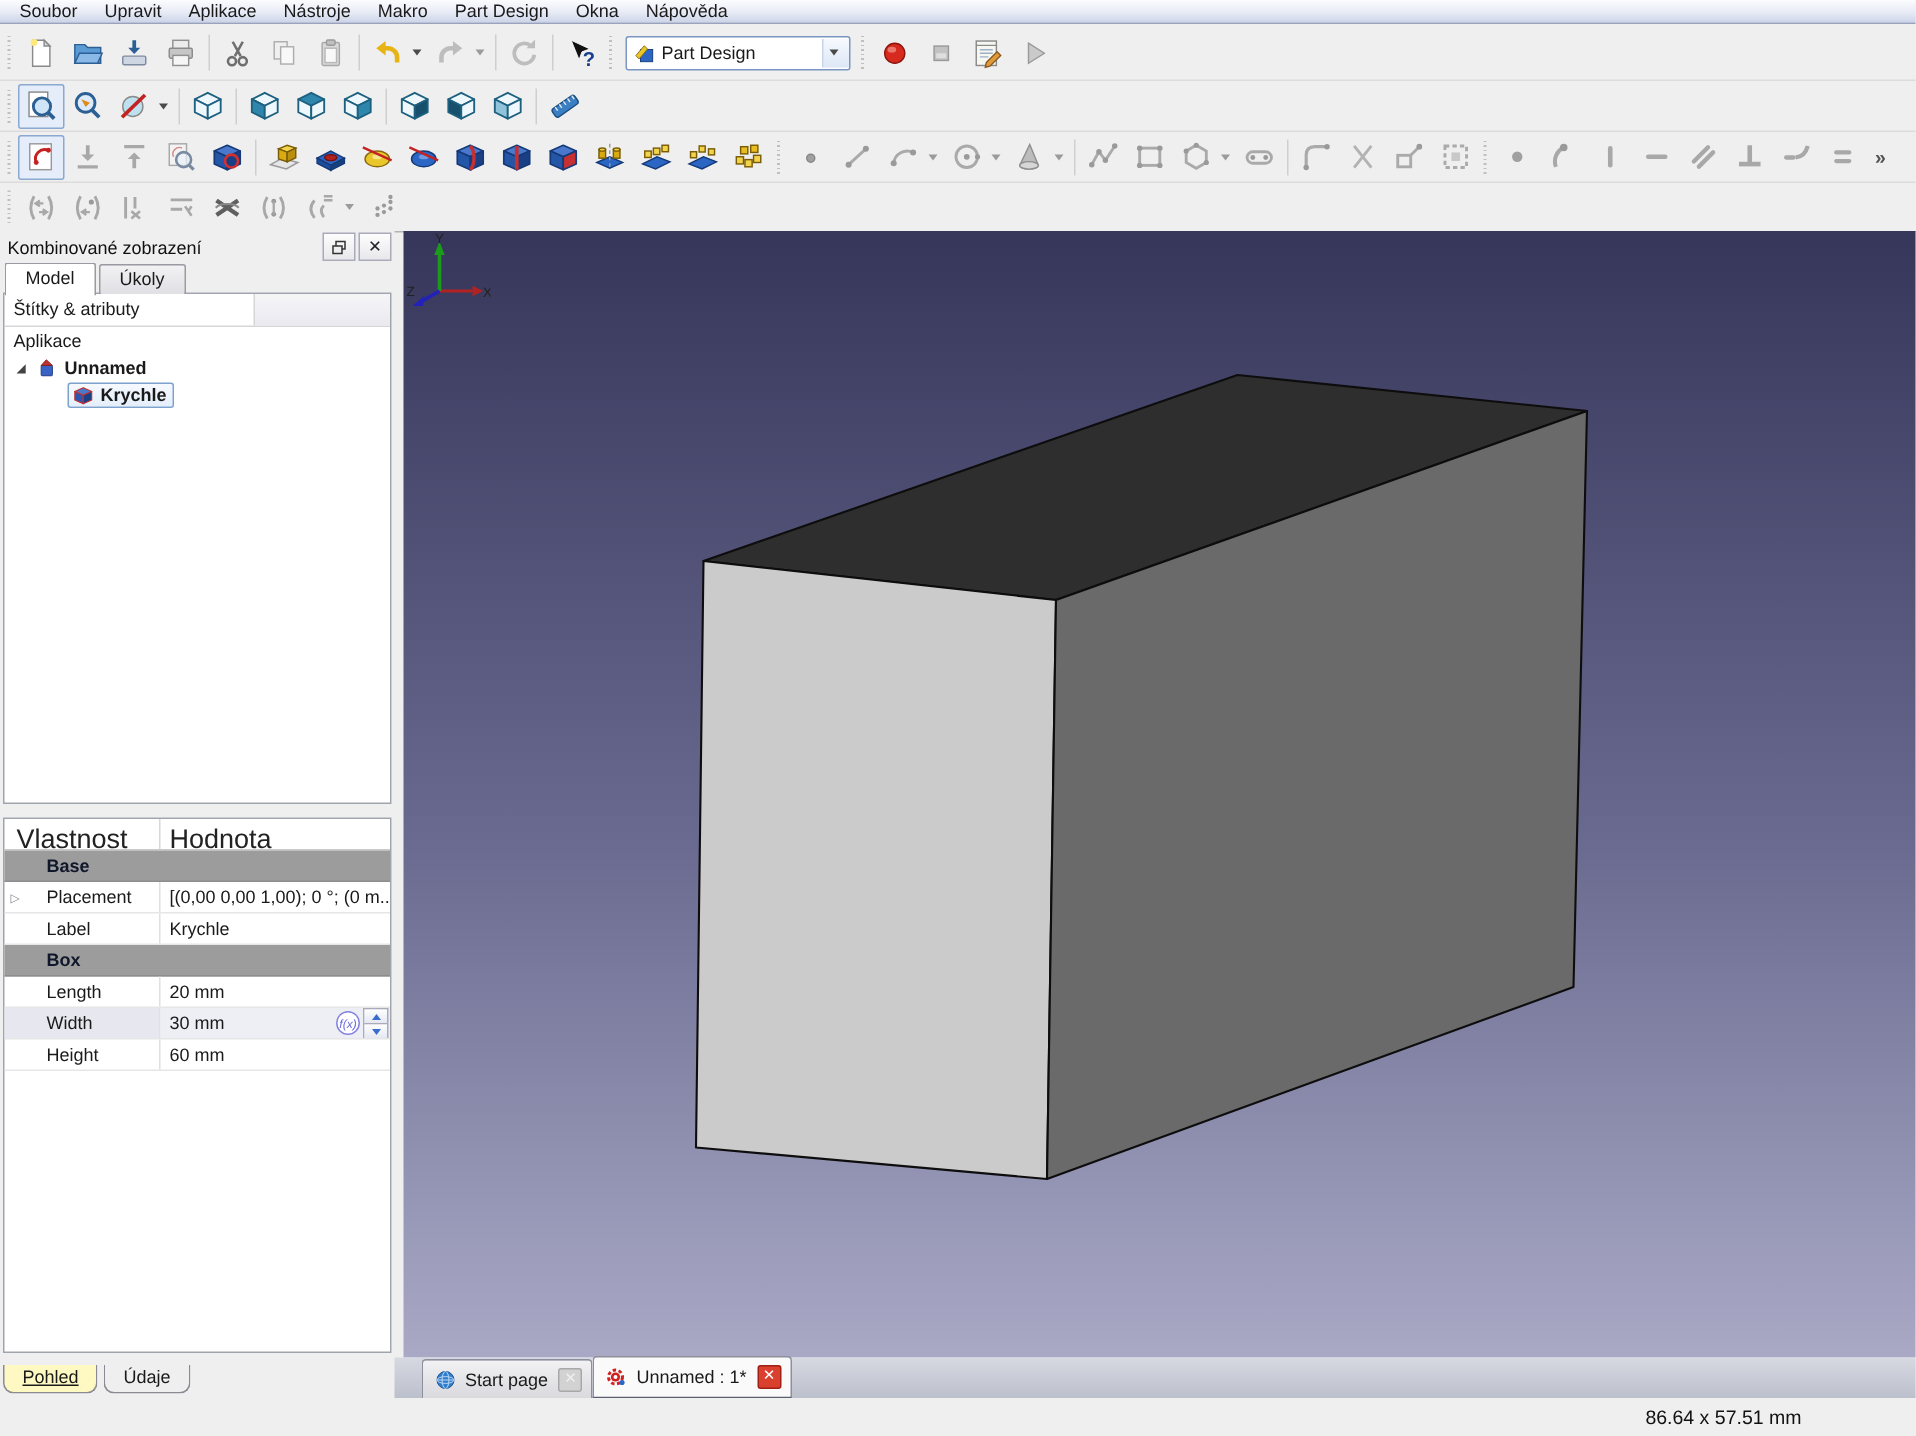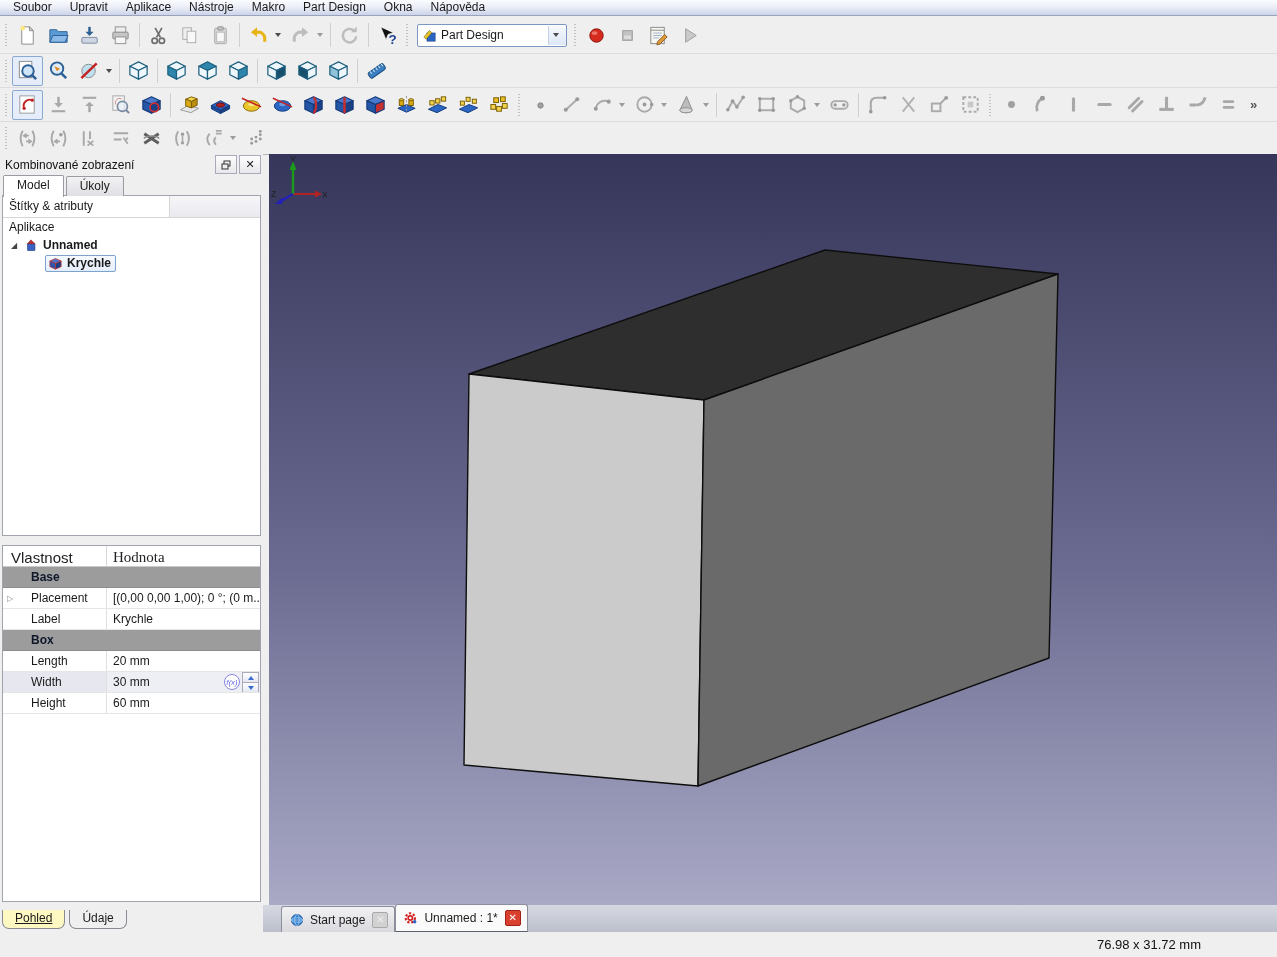--- a/index.html
+++ b/index.html
@@ -57,23 +57,23 @@
   #tree-box{height:339px;margin-top:-1px;}
   #tree-header{height:21px;border-bottom:1px solid #d6d6d6;display:flex;}
   #tree-header-label{padding:3px 0 0 6px;flex:0 0 160px;}
   #tree-header-extra{flex:1;background:linear-gradient(#f6f6f9,#e9e9ef);border-left:1px solid #d6d6d6;}
   .tree-row{height:18px;display:flex;align-items:center;white-space:nowrap;}
   .tree-row .ig{width:15px;height:15px;margin-right:4px;flex:none;}
   .tree-expander{width:9px;height:9px;margin:0 4px 0 0;flex:none;color:#444;font-size:8px;line-height:9px;}
   .tree-sel{display:flex;align-items:center;border:1px solid #7da2ce;border-radius:2px;
     background:linear-gradient(#f6faff,#e4eefb);padding:0 4px 0 2px;height:17px;box-sizing:border-box;}
   #prop-box{height:355px;margin-top:9px;}
-  #prop-header{height:20px;border-bottom:1px solid #c9c9c9;display:flex;font-size:15px;color:#222;}
+  #prop-header{height:20px;border-bottom:1px solid #c9c9c9;display:flex;font-size:18px;color:#222;}
   #prop-col1{flex:0 0 104px;padding:3px 0 0 8px;border-right:1px solid #d8d8d8;box-sizing:border-box;}
-  #prop-col2{flex:1;padding:3px 0 0 6px;font-family:Liberation Serif, serif;}
+  #prop-col2{flex:1;padding:3px 0 0 6px;}
   .prop-row{height:20px;display:flex;border-bottom:1px solid #e6e6e6;font-size:12px;align-items:stretch;}
   .prop-row.group{background:#9c9c9c;color:#0f172a;font-weight:bold;border-bottom:1px solid #8d8d8d;}
   .prop-row.group .pname{border-right:none;}
   .pname{flex:0 0 104px;display:flex;align-items:center;border-right:1px solid #e0e0e0;box-sizing:border-box;}
   .pgutter{width:14px;flex:none;display:flex;align-items:center;justify-content:center;color:#8a8a8a;font-size:8px;}
   .pindent{width:14px;flex:none;}
   .pvalue{flex:1;display:flex;align-items:center;padding-left:6px;overflow:hidden;white-space:nowrap;position:relative;}
   .prop-row.selected .pname{background:#e7e7ef;}
   .prop-row.selected .pvalue{background:#eeeef5;}
   .fx-ico{width:14px;height:14px;border:1px solid #8585e0;border-radius:50%;color:#6a6ae0;
@@ -865,14 +865,14 @@
         <circle cx="11" cy="12" r="4.6" fill="#d02020"></circle>
         <circle cx="11" cy="12" r="2" fill="#fff"></circle>
         <circle cx="17.5" cy="17.5" r="2.6" fill="#2b66c4"></circle>
       </svg>
       <span>Unnamed : 1*</span>
       <span class="tab-close red">✕</span>
     </div>
   </div>
 
 <div id="statusbar">
-  <span id="status-dim">76.98 x 31.72 mm</span>
+  <span id="status-dim">86.64 x 57.51 mm</span>
 </div>
 
 </body></html>

